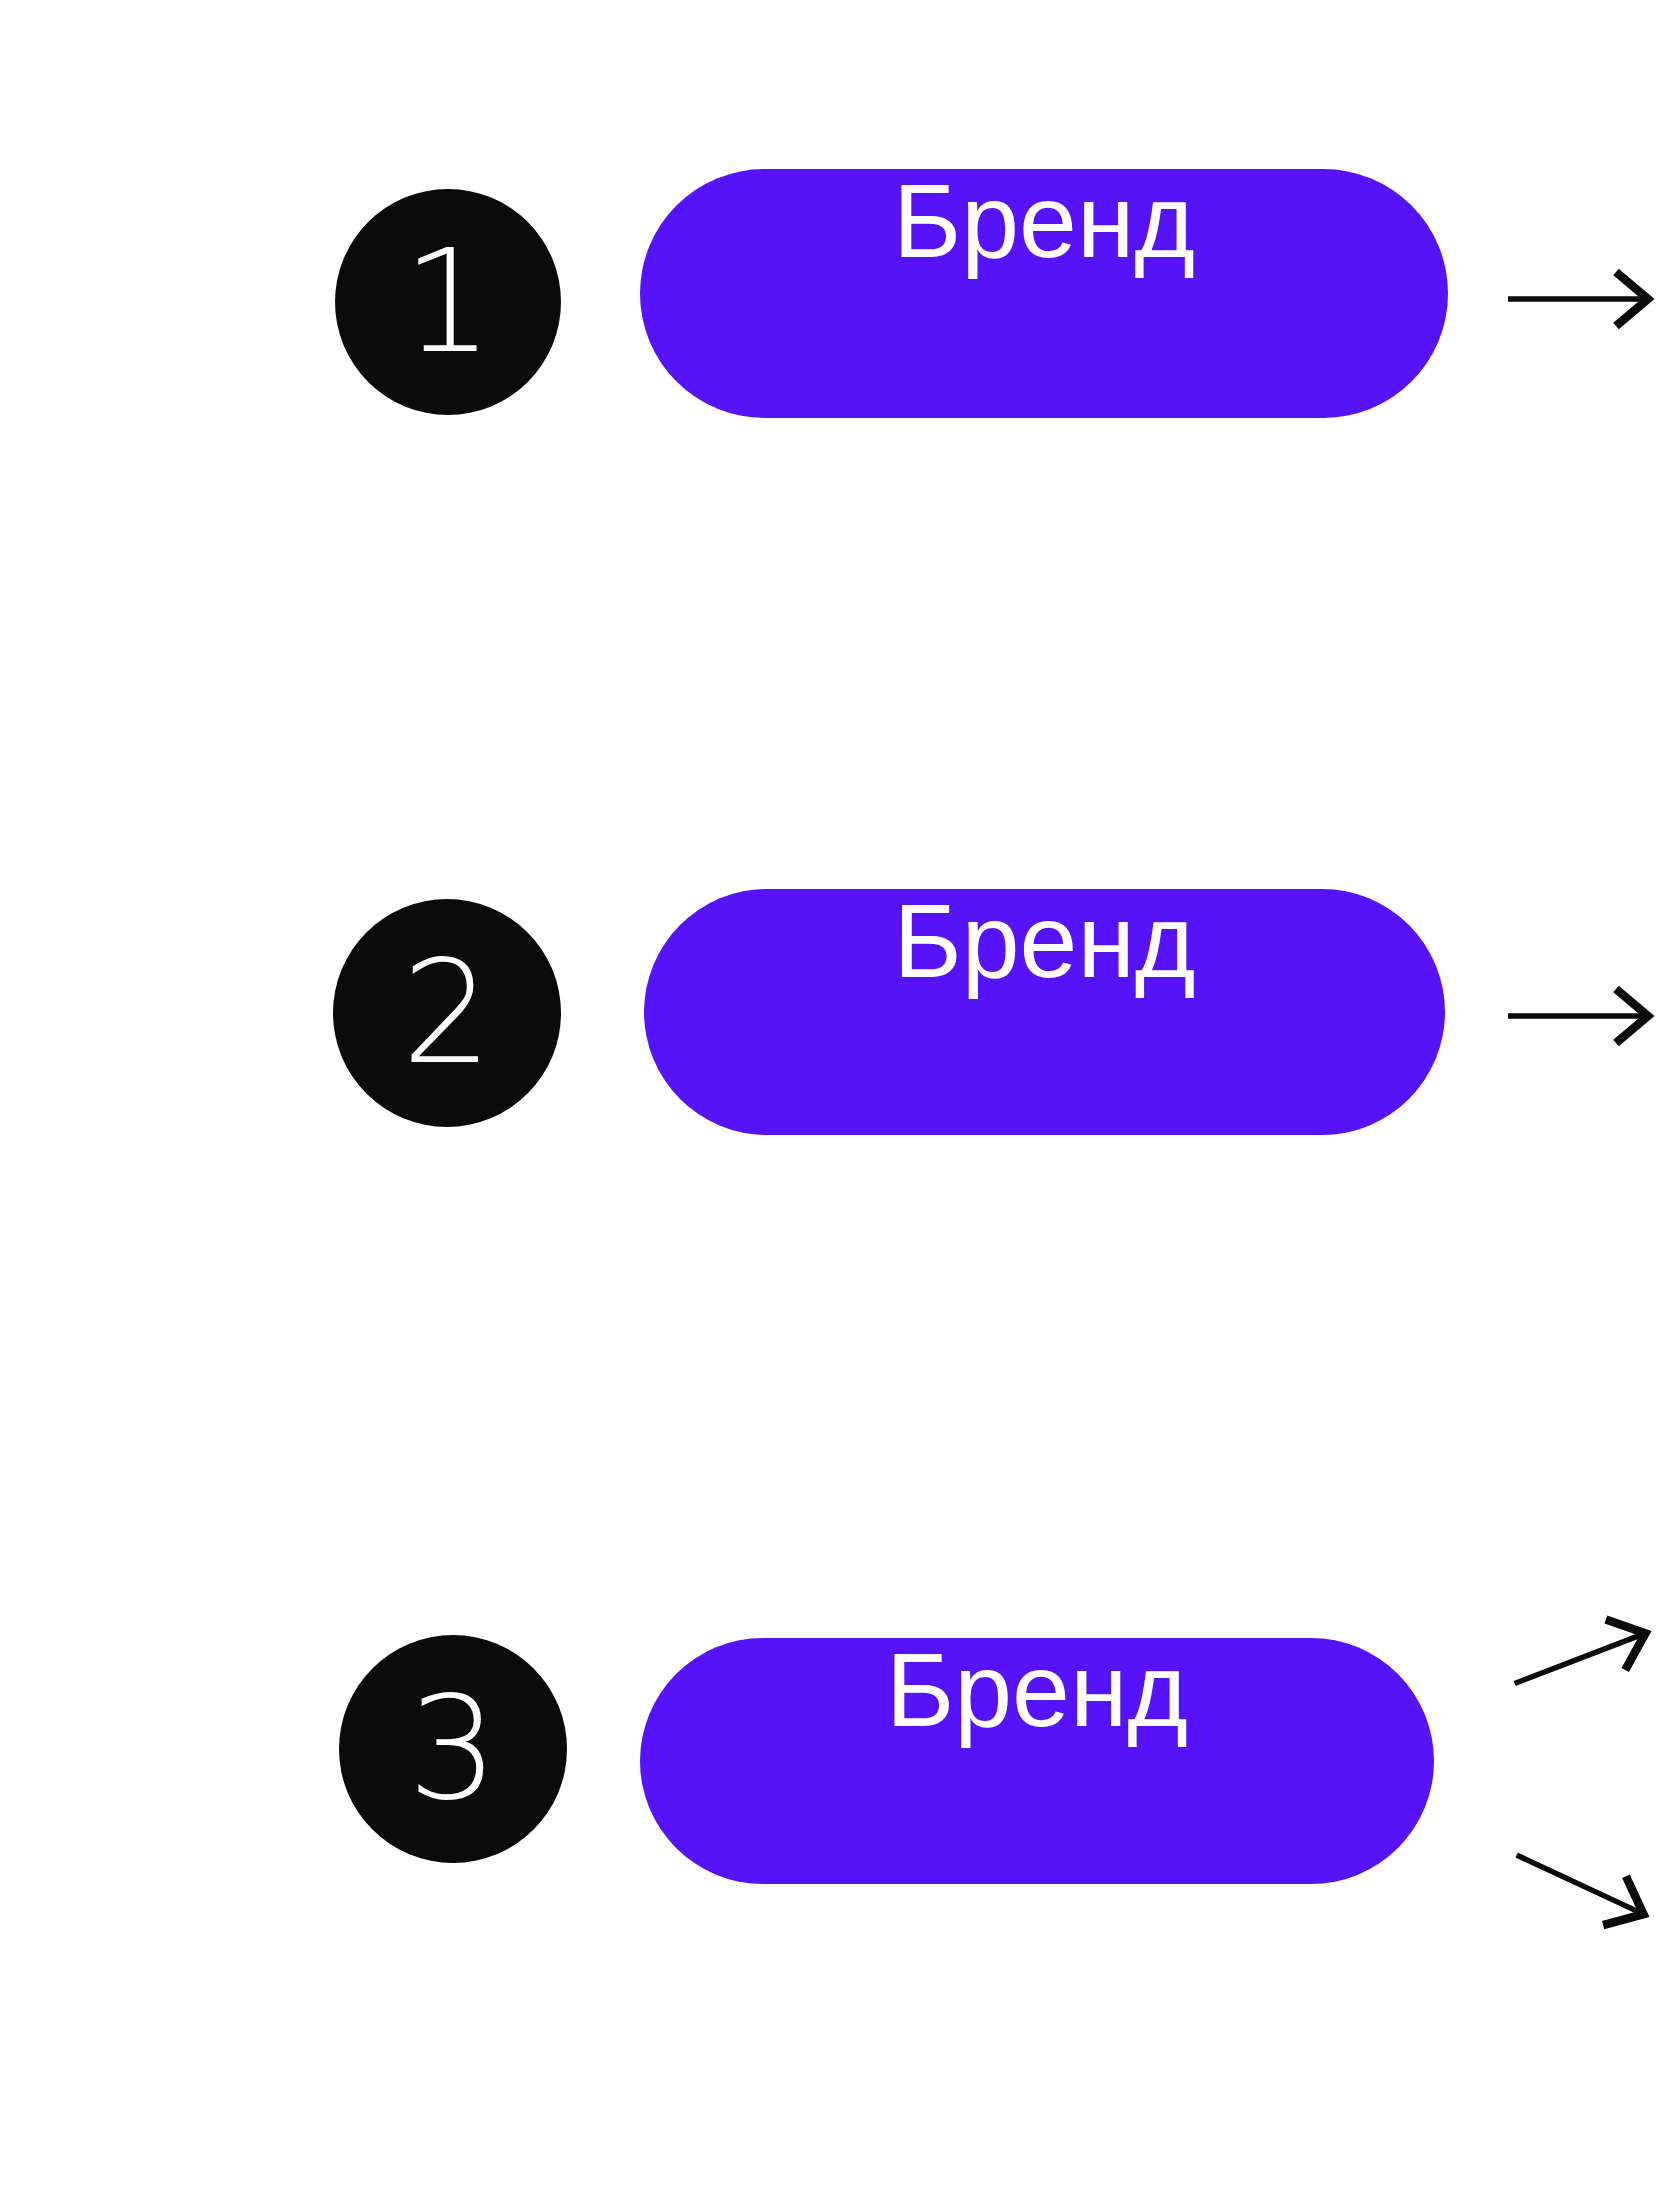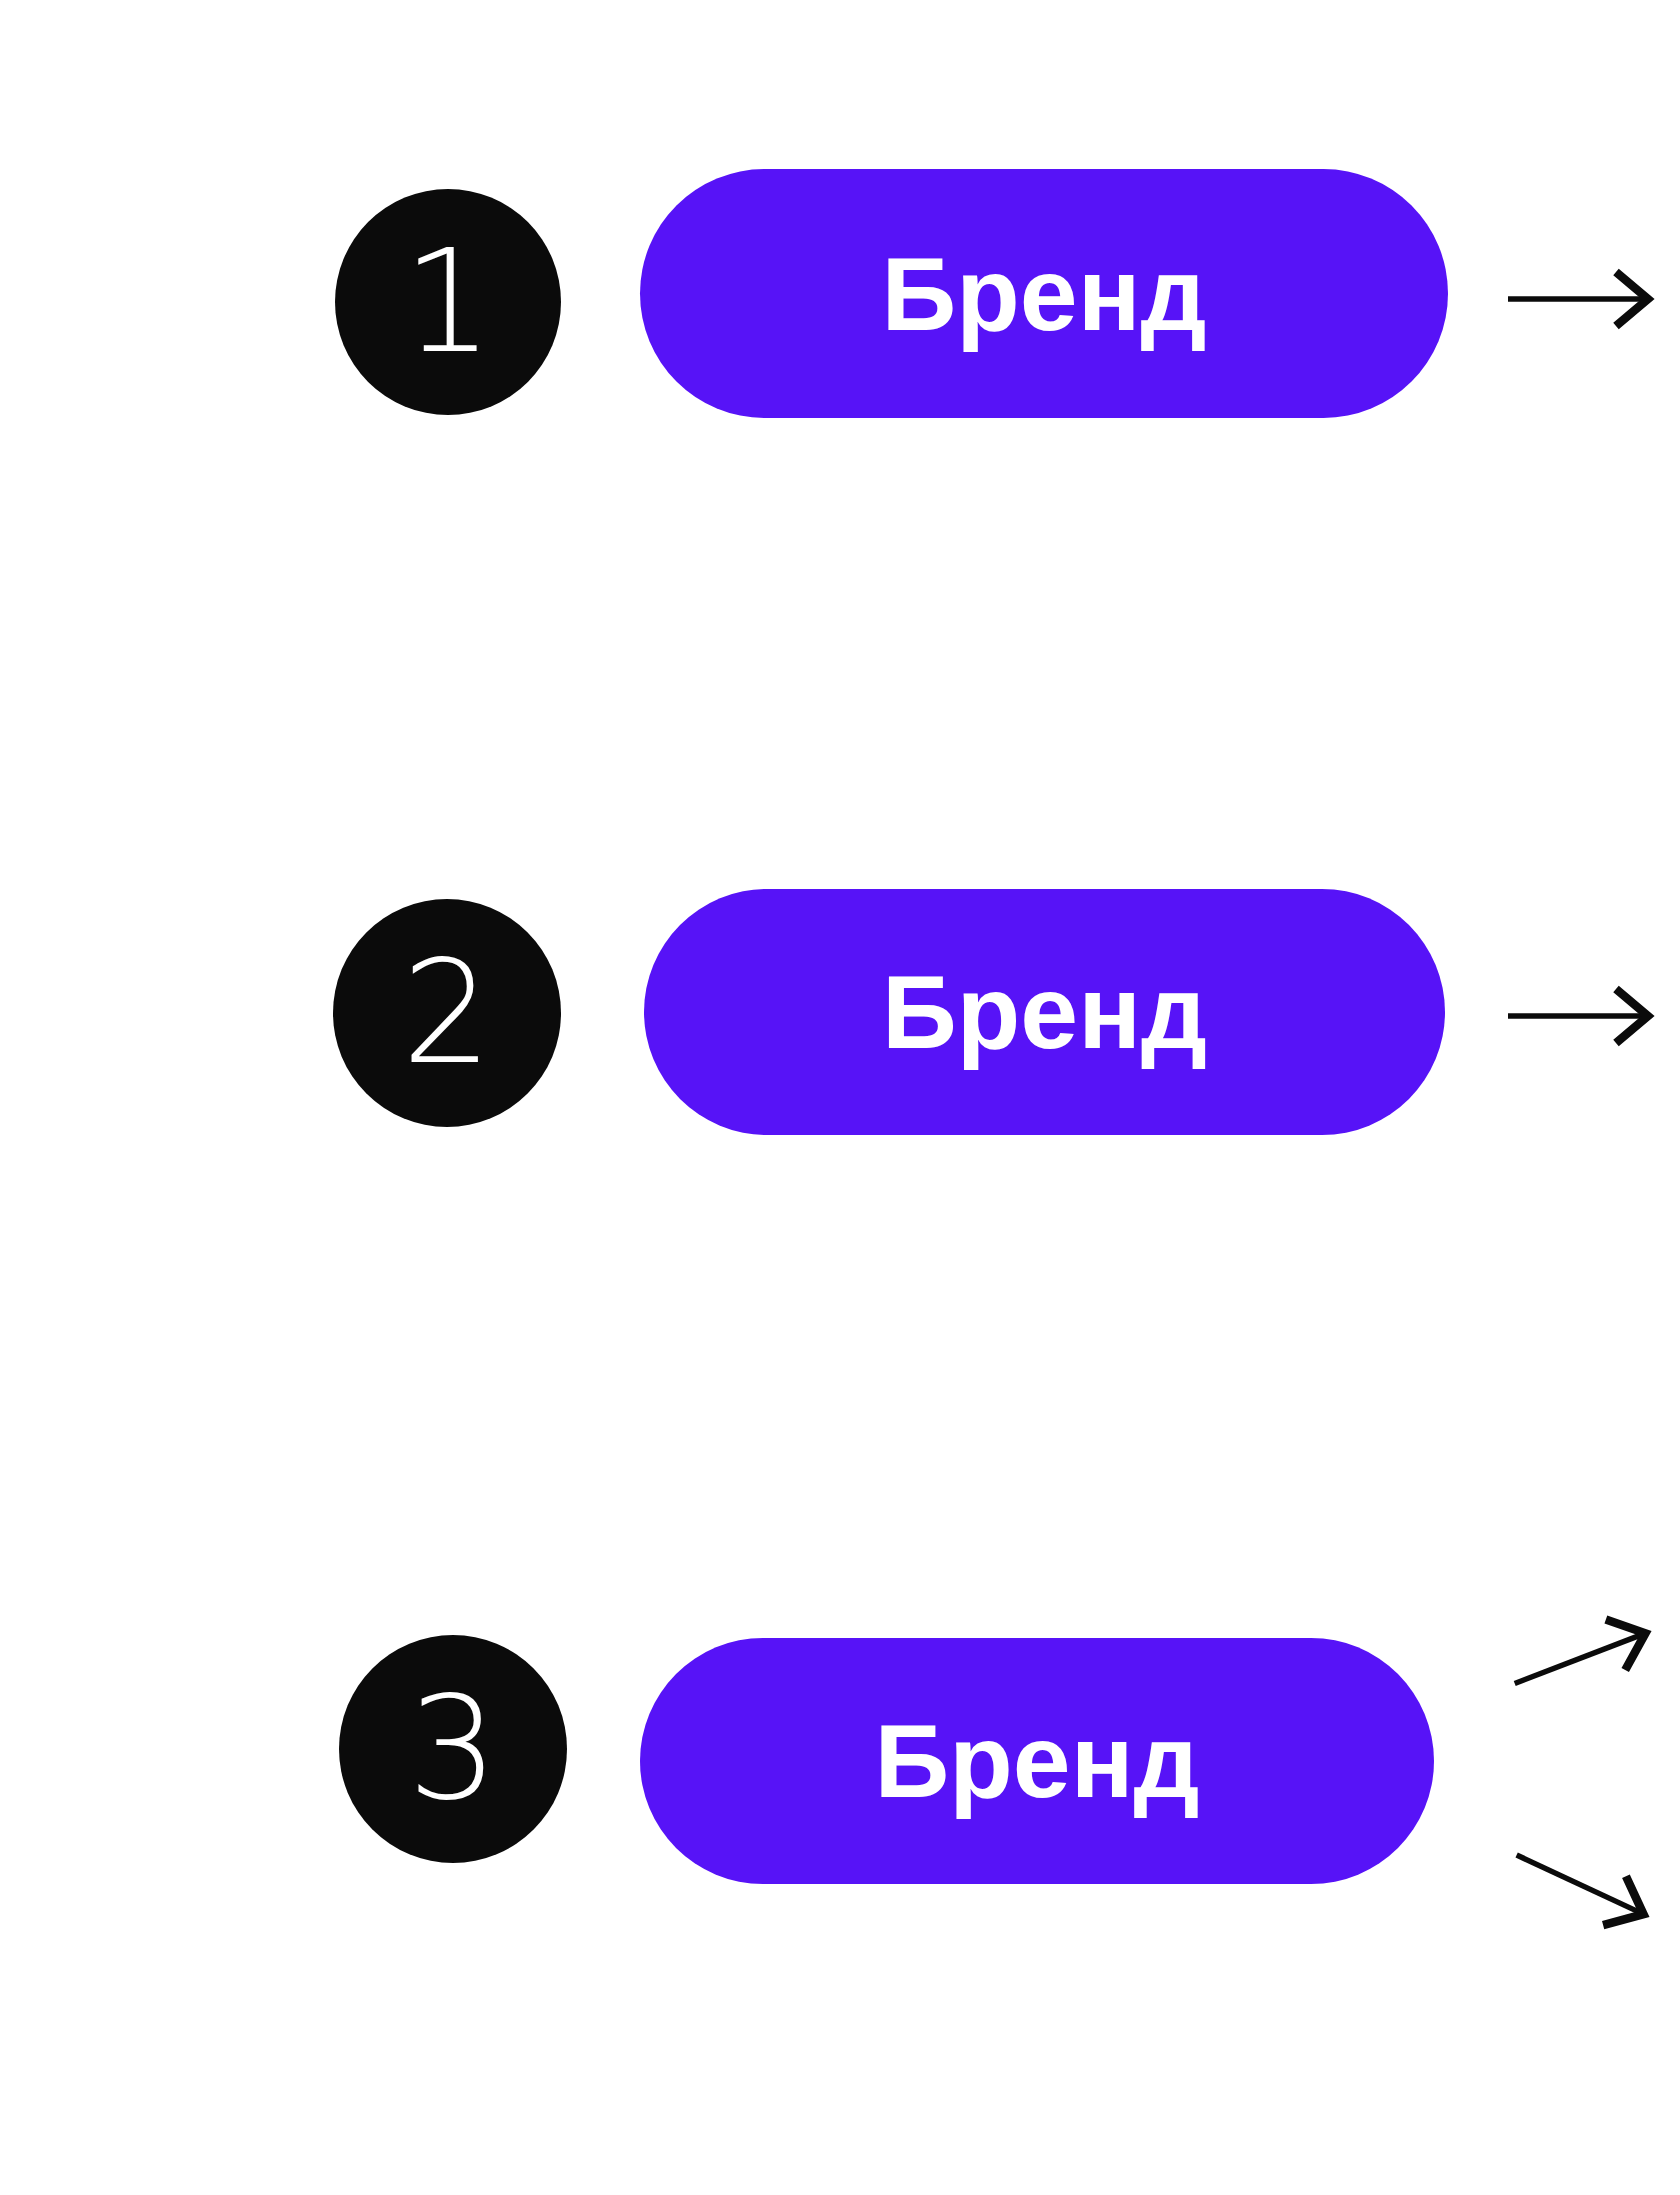--- a/index.html
+++ b/index.html
@@ -11,22 +11,22 @@
     position:absolute; border-radius:50%;
     display:flex; align-items:center; justify-content:center;
     font-weight:200; font-size:142px; line-height:1;
     font-family:"DejaVu Sans","Liberation Sans",sans-serif;
   }
   #badge-1 { left:335px; top:189px; width:226px; height:226px; }
   #badge-2 { left:333px; top:899px; width:228px; height:228px; }
   #badge-3 { left:339px; top:1635px; width:228px; height:228px; }
   .brand-pill {
     position:absolute; border-radius:125px;
-    display:flex; align-items:center; justify-content:center;
-    font-weight:bold; font-size:104px; letter-spacing:0px; line-height:1;
+    display:flex; justify-content:center;
+    font-weight:normal; font-size:104px; letter-spacing:0px; line-height:1;
   }
   #pill-1 { left:640px; top:169px; width:808px; height:249px; }
   #pill-2 { left:644px; top:889px; width:801px; height:246px; }
   #pill-3 { left:640px; top:1638px; width:794px; height:246px; }
   .arrow { position:absolute; width:150px; height:70px; overflow:visible; }
   #arrow-1 { left:1504px; top:264px; }
   #arrow-2 { left:1504px; top:981px; }
   #arrow-3a { left:1506px; top:1623px; transform:rotate(-21deg); }
   #arrow-3b { left:1506px; top:1850px; transform:rotate(25deg); }
 </style>

